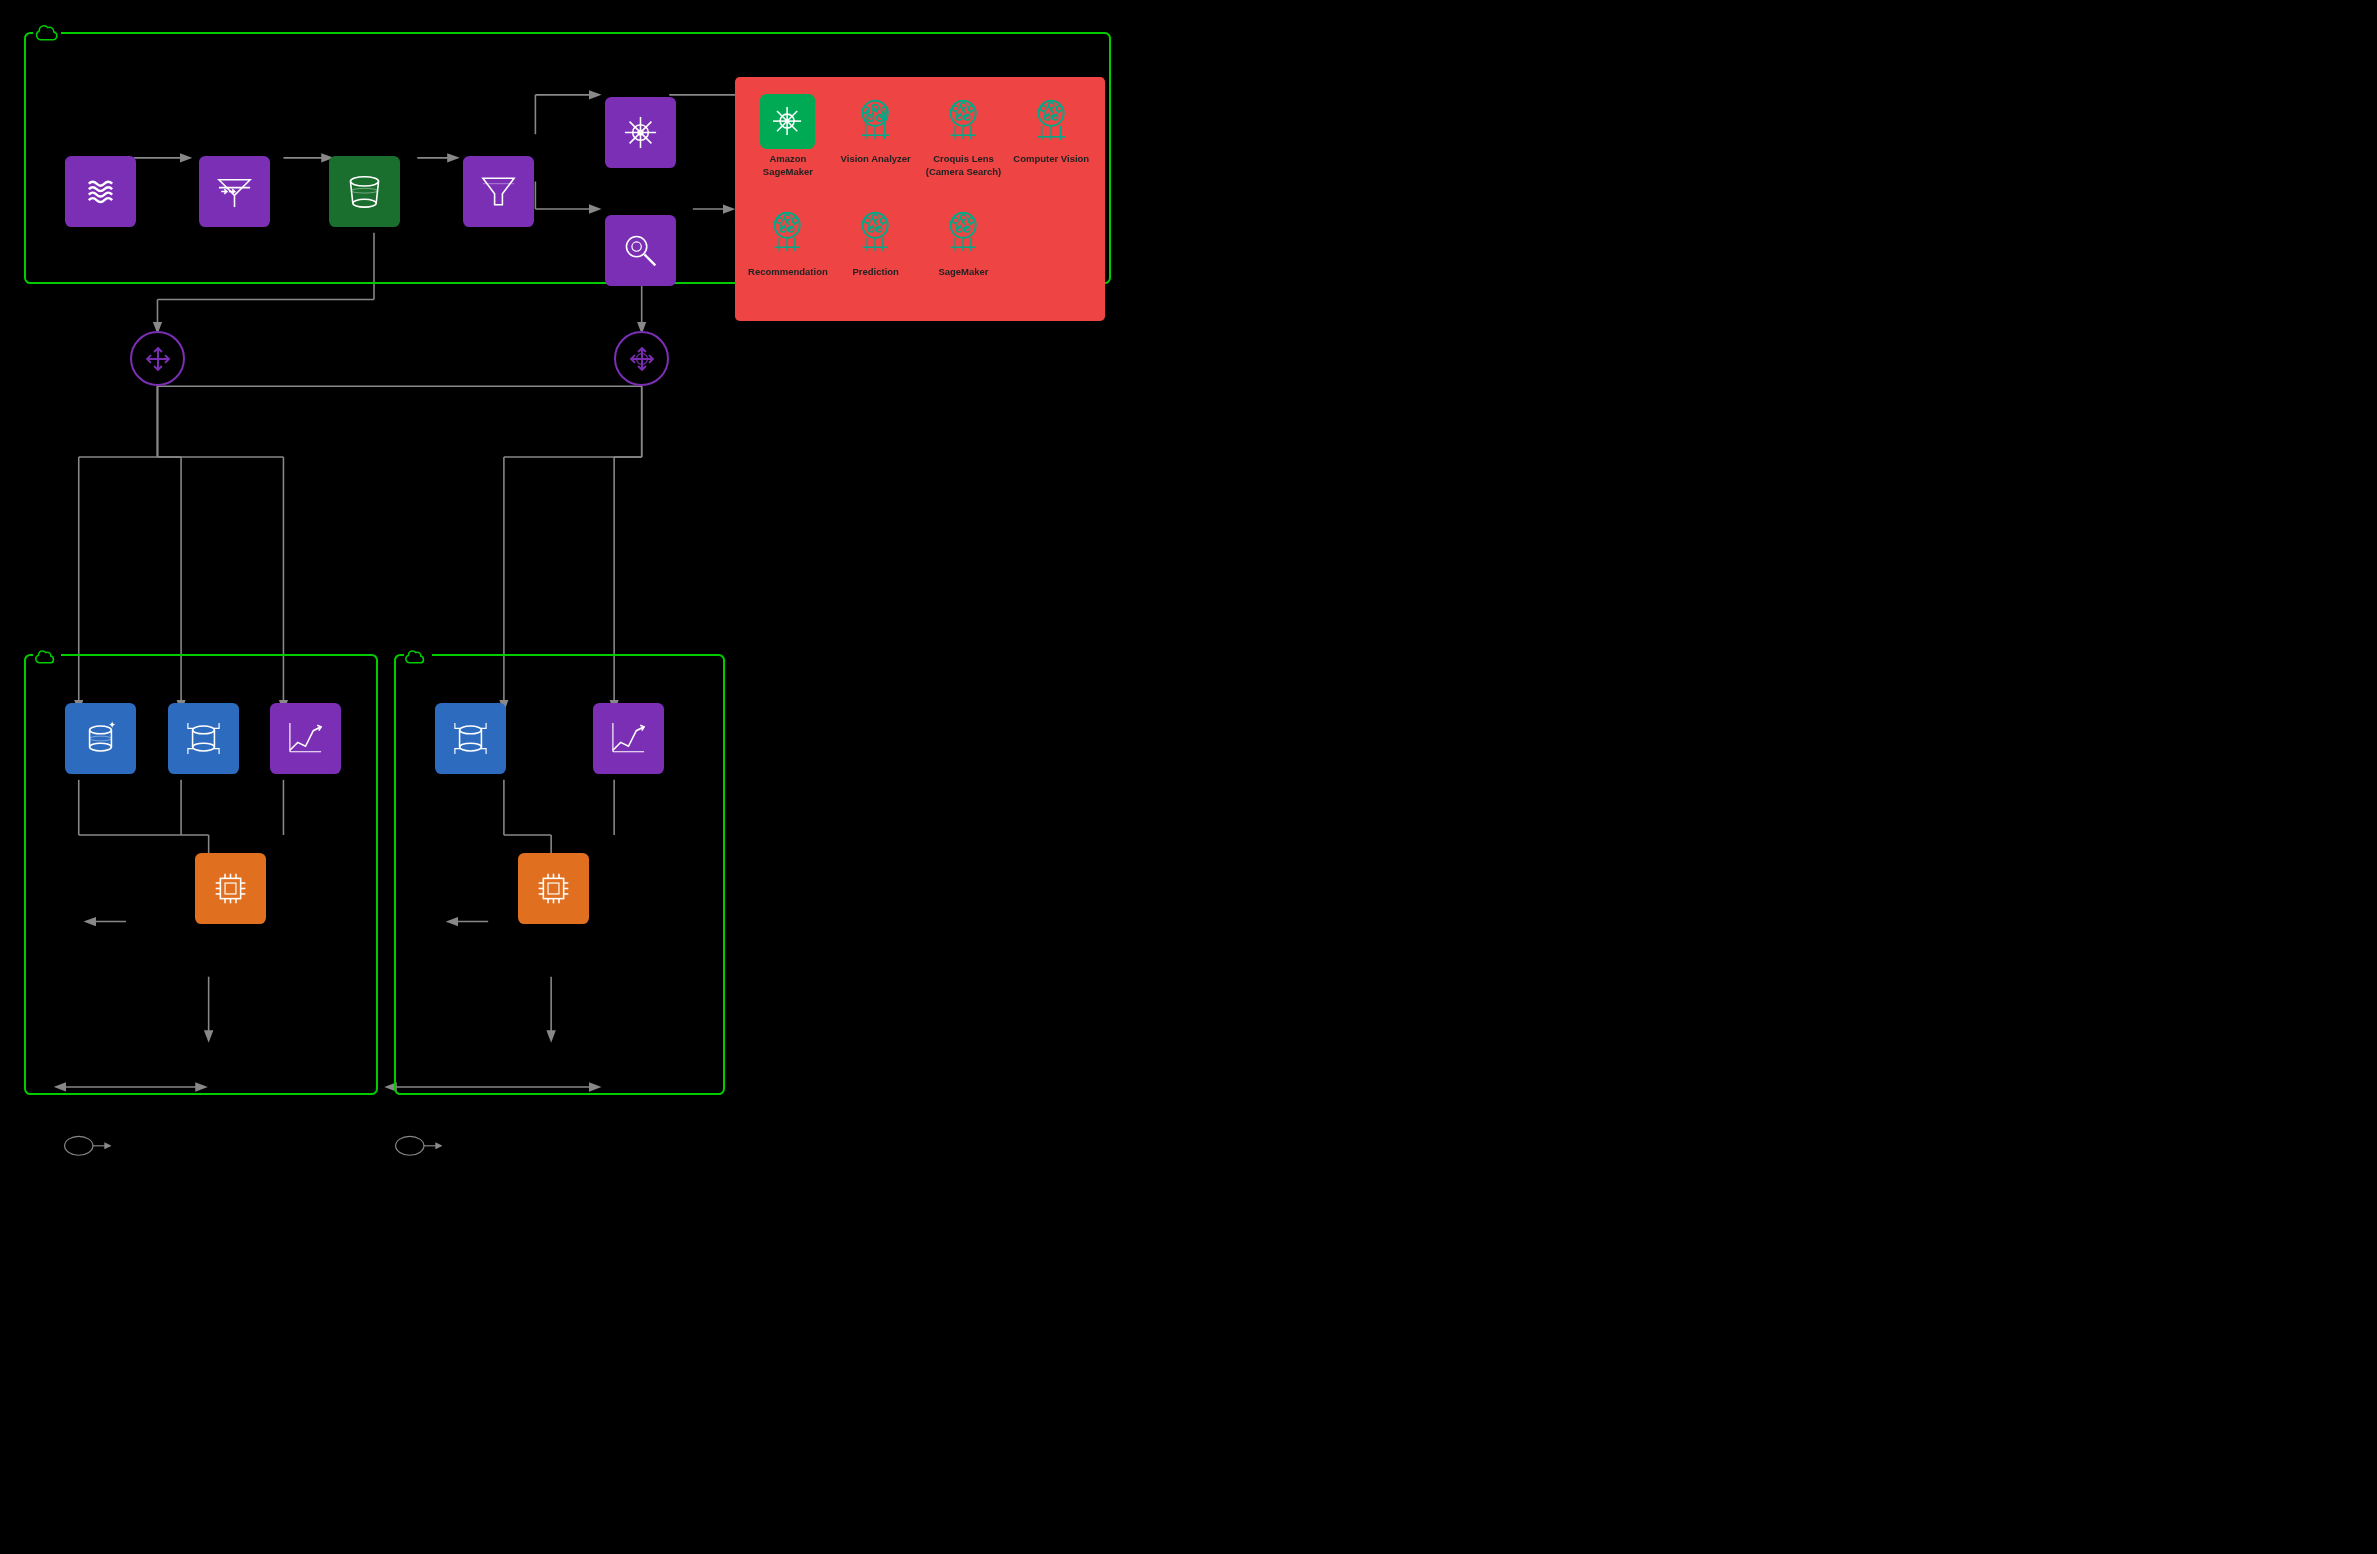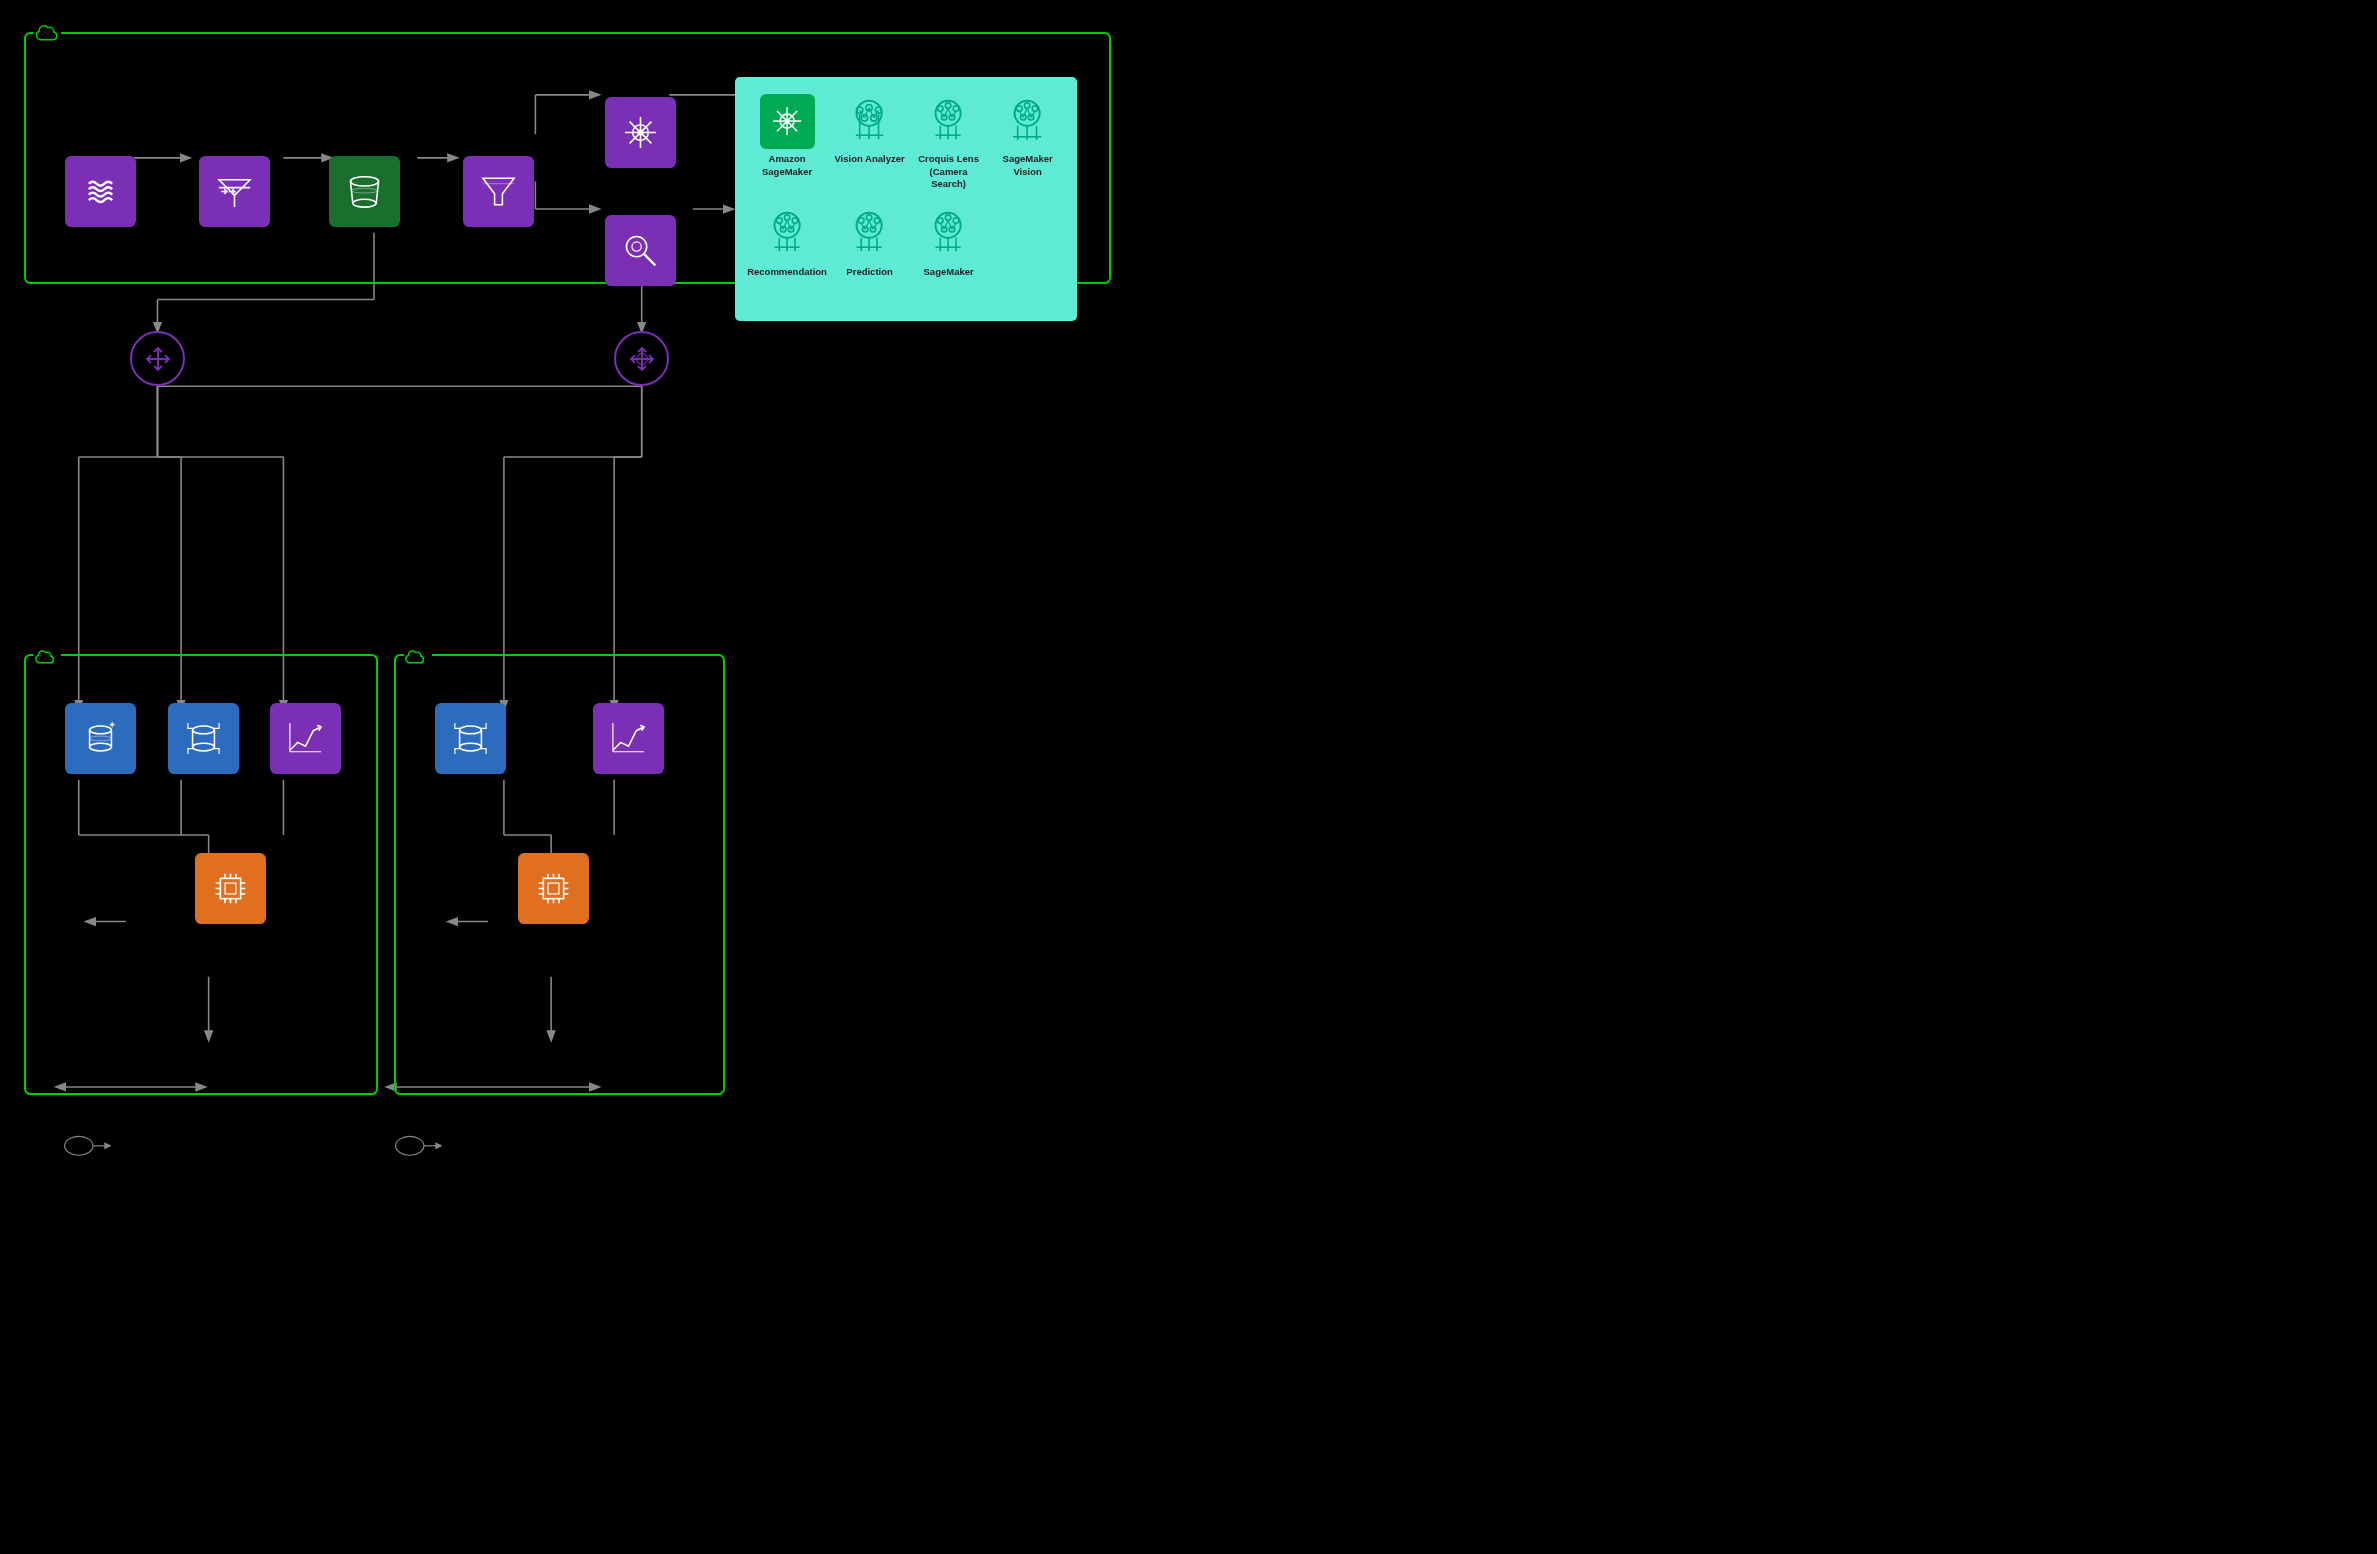--- a/index.html
+++ b/index.html
@@ -49,23 +49,23 @@
     .purple-box { background: #7b2fb5; }
     .green-box { background: #1a6e2e; }
     .blue-box { background: #2d6bbf; }
     .orange-box { background: #e07020; }
 
     
     .info-panel {
       position: absolute;
       top: 43px;
       left: 709px;
-      width: 342px;
+      width: 370px;
       height: 244px;
-      background: #5eead4;
+      background: #ef4444;
       border-radius: 4.7px;
       padding: 12.6px;
     }
 
     .info-panel-grid {
       display: grid;
       grid-template-columns: repeat(4, 1fr);
       grid-template-rows: repeat(2, 1fr);
       gap: 6.3px;
       height: 100%;
@@ -389,21 +389,21 @@
             <line x1="22" y1="20" x2="27" y2="27" stroke="#00aa88" stroke-width="1.5"></line>
             <line x1="32" y1="16" x2="27" y2="27" stroke="#00aa88" stroke-width="1.5"></line>
             <line x1="32" y1="16" x2="37" y2="27" stroke="#00aa88" stroke-width="1.5"></line>
             <line x1="42" y1="20" x2="37" y2="27" stroke="#00aa88" stroke-width="1.5"></line>
             <line x1="20" y1="38" x2="20" y2="56" stroke="#00aa88" stroke-width="2"></line>
             <line x1="32" y1="38" x2="32" y2="56" stroke="#00aa88" stroke-width="2"></line>
             <line x1="44" y1="38" x2="44" y2="56" stroke="#00aa88" stroke-width="2"></line>
             <line x1="14" y1="52" x2="50" y2="52" stroke="#00aa88" stroke-width="2"></line>
           </svg>
         </div>
-        <span class="info-item-label">SageMaker Vision</span>
+        <span class="info-item-label">Computer Vision</span>
       </div>
 
       <div class="info-item">
         <div class="info-item-icon">
           <svg width="51" height="51" viewBox="0 0 65 65" fill="none" xmlns="http://www.w3.org/2000/svg">
             <circle cx="32" cy="22" r="16" fill="none" stroke="#00aa88" stroke-width="2.5"></circle>
             <circle cx="22" cy="16" r="3.5" fill="none" stroke="#00aa88" stroke-width="2"></circle>
             <circle cx="32" cy="12" r="3.5" fill="none" stroke="#00aa88" stroke-width="2"></circle>
             <circle cx="42" cy="16" r="3.5" fill="none" stroke="#00aa88" stroke-width="2"></circle>
             <circle cx="27" cy="27" r="3.5" fill="none" stroke="#00aa88" stroke-width="2"></circle>

